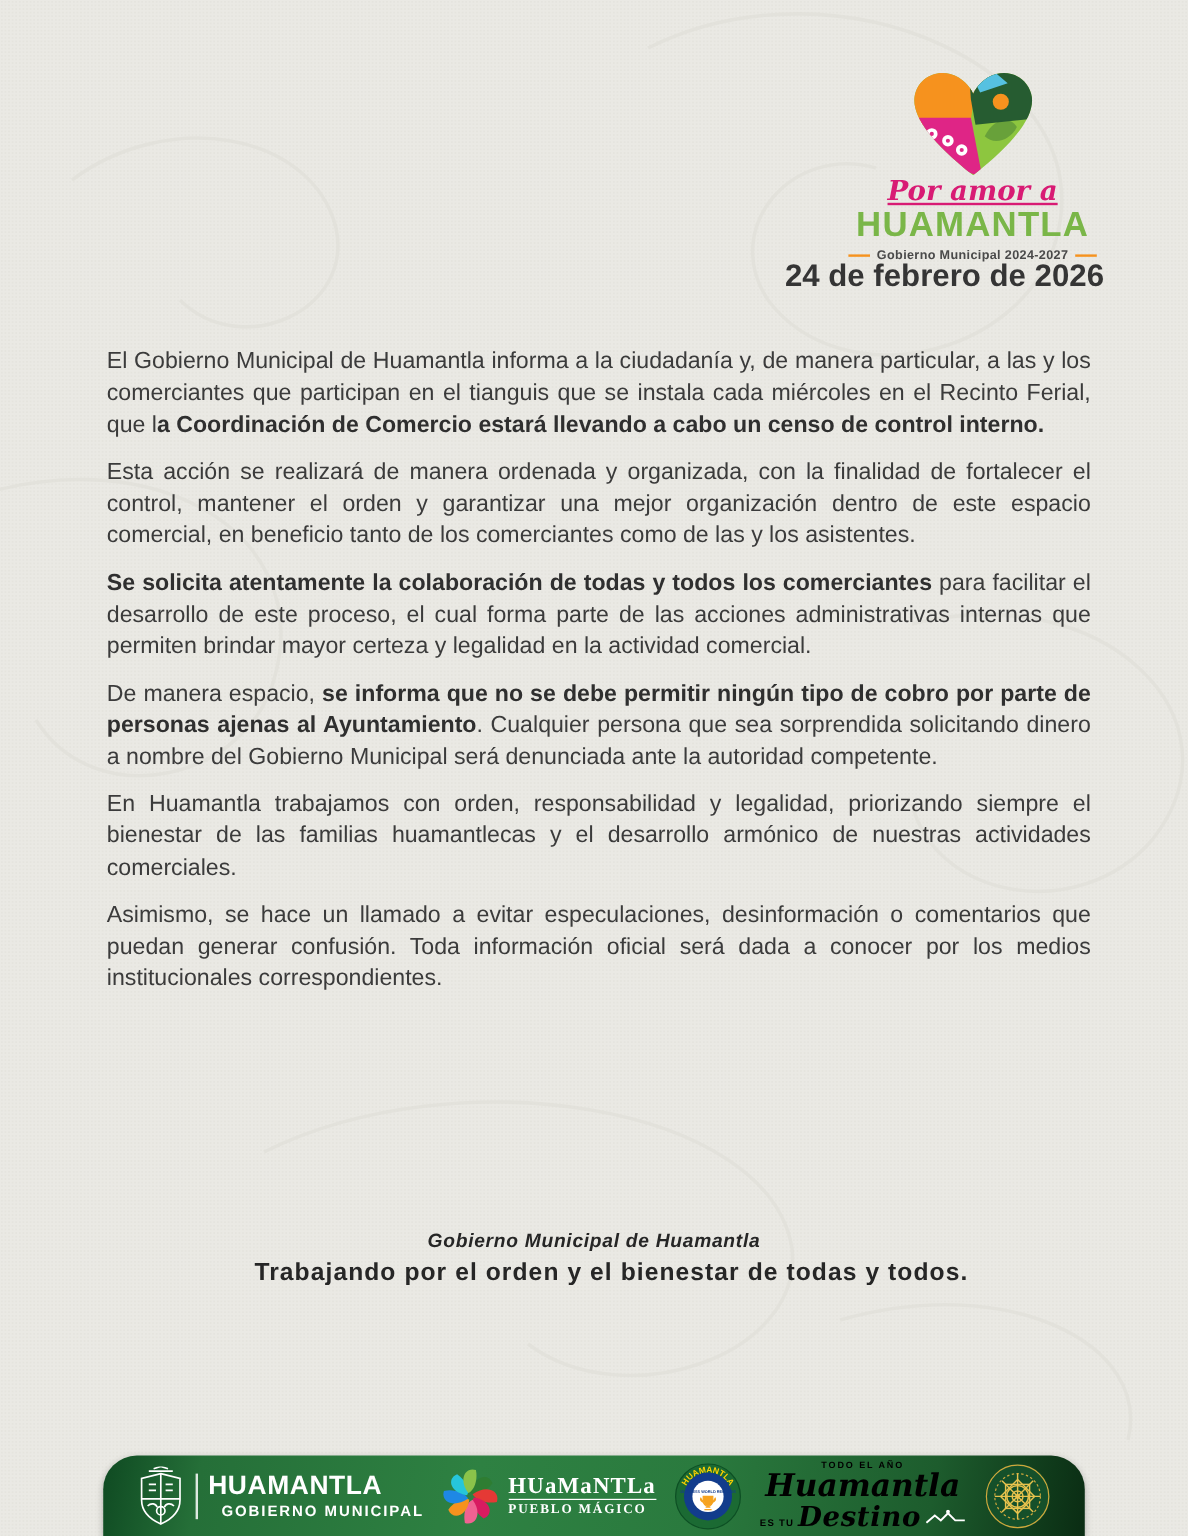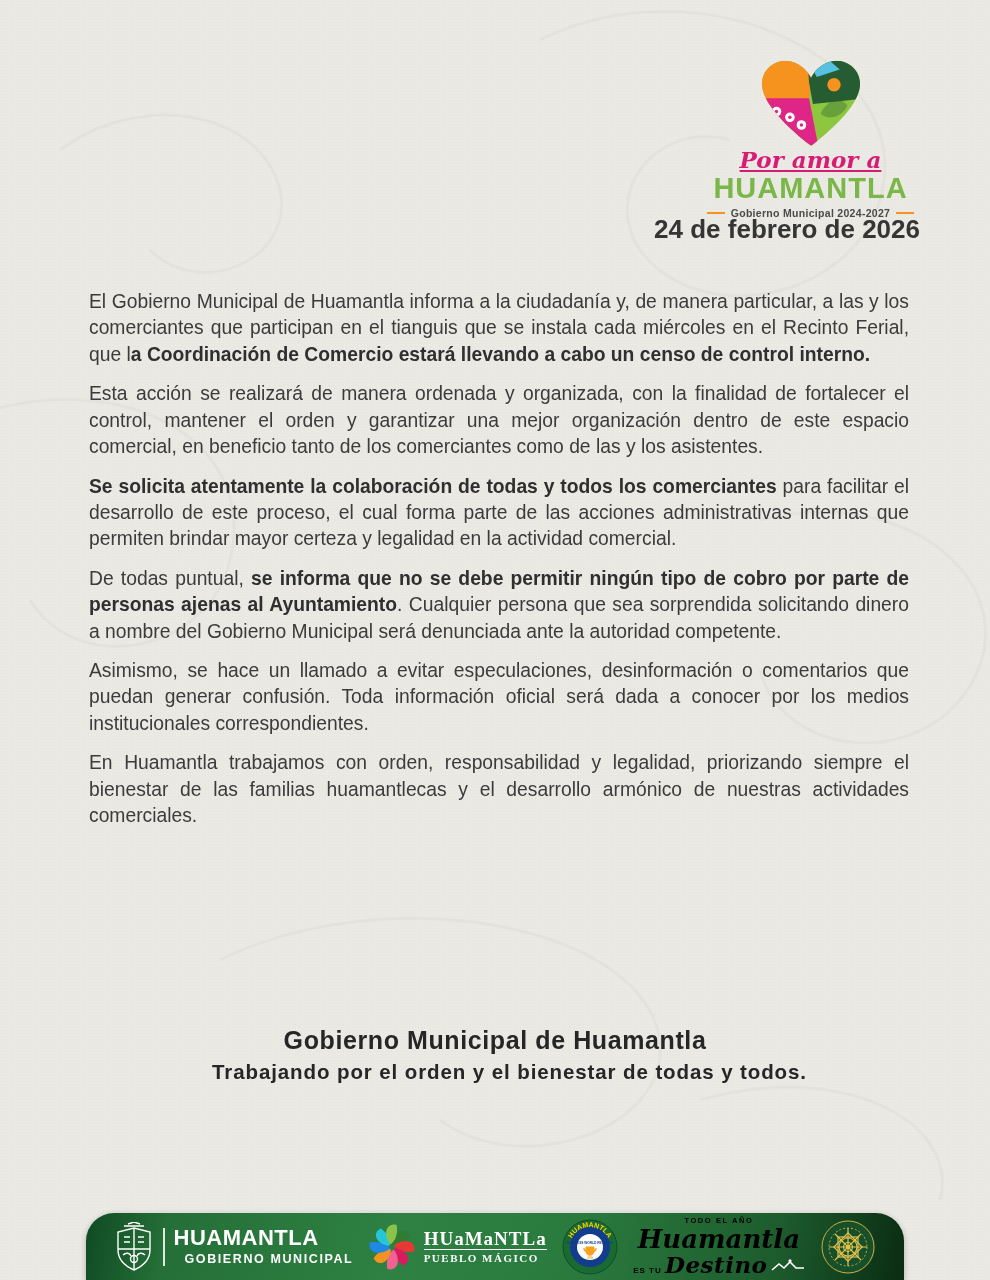--- a/index.html
+++ b/index.html
@@ -30,21 +30,21 @@
   .brand-sub .txt { font-size:10.5px; font-weight:bold; color:#4a4a4a; letter-spacing:.3px; }
 
   .date-line { position:absolute; right:70px; top:214px; font-size:26px; color:#353535;font-weight:bold; }
 
   
   .body-text { position:absolute; left:89px; top:289px; width:820px; }
   .para { font-size:19.3px; line-height:1.37; color:#3b3b3b; text-align:justify; margin-bottom:13px; }
   .para .b { font-weight:bold; color:#2f2f2f; }
 
   .closing { position:absolute; left:0; top:1026px; width:990px; text-align:center; color:#262626; }
-  .closing-1 { font-size:25px; font-weight:bold; letter-spacing:.6px; }
+  .closing-1 { font-size:16px; font-weight:bold; letter-spacing:.6px;font-style:italic; }
   .closing-2 { font-size:20.5px; font-weight:bold; letter-spacing:.9px; margin-top:5px;padding-left:29px; }
 
   
   .footer-bar {
     position:absolute; left:86px; top:1213px; width:818px; height:67px;
     border-radius:28px 28px 0 0;
     background:linear-gradient(100deg,#0f4a22 0%, #256f38 10%, #2e8142 38%, #2a7a3e 60%, #1d5c2d 84%, #0a2c13 100%);
     display:flex; align-items:center; justify-content:space-between;
     padding:0 28px;
     box-shadow:0 2px 6px rgba(0,0,0,.25);
@@ -118,23 +118,23 @@
       <span class="dash"></span>
     </div>
   </div>
 
   <div class="date-line">24 de febrero de 2026</div>
 
   <div class="body-text">
       <p class="para"><span>El Gobierno Municipal de Huamantla informa a la ciudadanía y, de manera particular, a las y los comerciantes que participan en el tianguis que se instala cada miércoles en el Recinto Ferial, que l</span><span class="b">a Coordinación de Comercio estará llevando a cabo un censo de control interno.</span></p>
       <p class="para"><span>Esta acción se realizará de manera ordenada y organizada, con la finalidad de fortalecer el control, mantener el orden y garantizar una mejor organización dentro de este espacio comercial, en beneficio tanto de los comerciantes como de las y los asistentes.</span></p>
       <p class="para"><span class="b">Se solicita atentamente la colaboración de todas y todos los comerciantes</span><span> para facilitar el desarrollo de este proceso, el cual forma parte de las acciones administrativas internas que permiten brindar mayor certeza y legalidad en la actividad comercial.</span></p>
-      <p class="para"><span>De todas puntual, </span><span class="b">se informa que no se debe permitir ningún tipo de cobro por parte de personas ajenas al Ayuntamiento</span><span>. Cualquier persona que sea sorprendida solicitando dinero a nombre del Gobierno Municipal será denunciada ante la autoridad competente.</span></p>
+      <p class="para"><span>De manera espacio, </span><span class="b">se informa que no se debe permitir ningún tipo de cobro por parte de personas ajenas al Ayuntamiento</span><span>. Cualquier persona que sea sorprendida solicitando dinero a nombre del Gobierno Municipal será denunciada ante la autoridad competente.</span></p>
+      <p class="para"><span>En Huamantla trabajamos con orden, responsabilidad y legalidad, priorizando siempre el bienestar de las familias huamantlecas y el desarrollo armónico de nuestras actividades comerciales.</span></p>
       <p class="para"><span>Asimismo, se hace un llamado a evitar especulaciones, desinformación o comentarios que puedan generar confusión. Toda información oficial será dada a conocer por los medios institucionales correspondientes.</span></p>
-      <p class="para"><span>En Huamantla trabajamos con orden, responsabilidad y legalidad, priorizando siempre el bienestar de las familias huamantlecas y el desarrollo armónico de nuestras actividades comerciales.</span></p>
     </div>
 
   <div class="closing">
     <div class="closing-1">Gobierno Municipal de Huamantla</div>
     <div class="closing-2">Trabajando por el orden y el bienestar de todas y todos.</div>
   </div>
 
   <div class="footer-bar">
 
     <div class="f-group">

